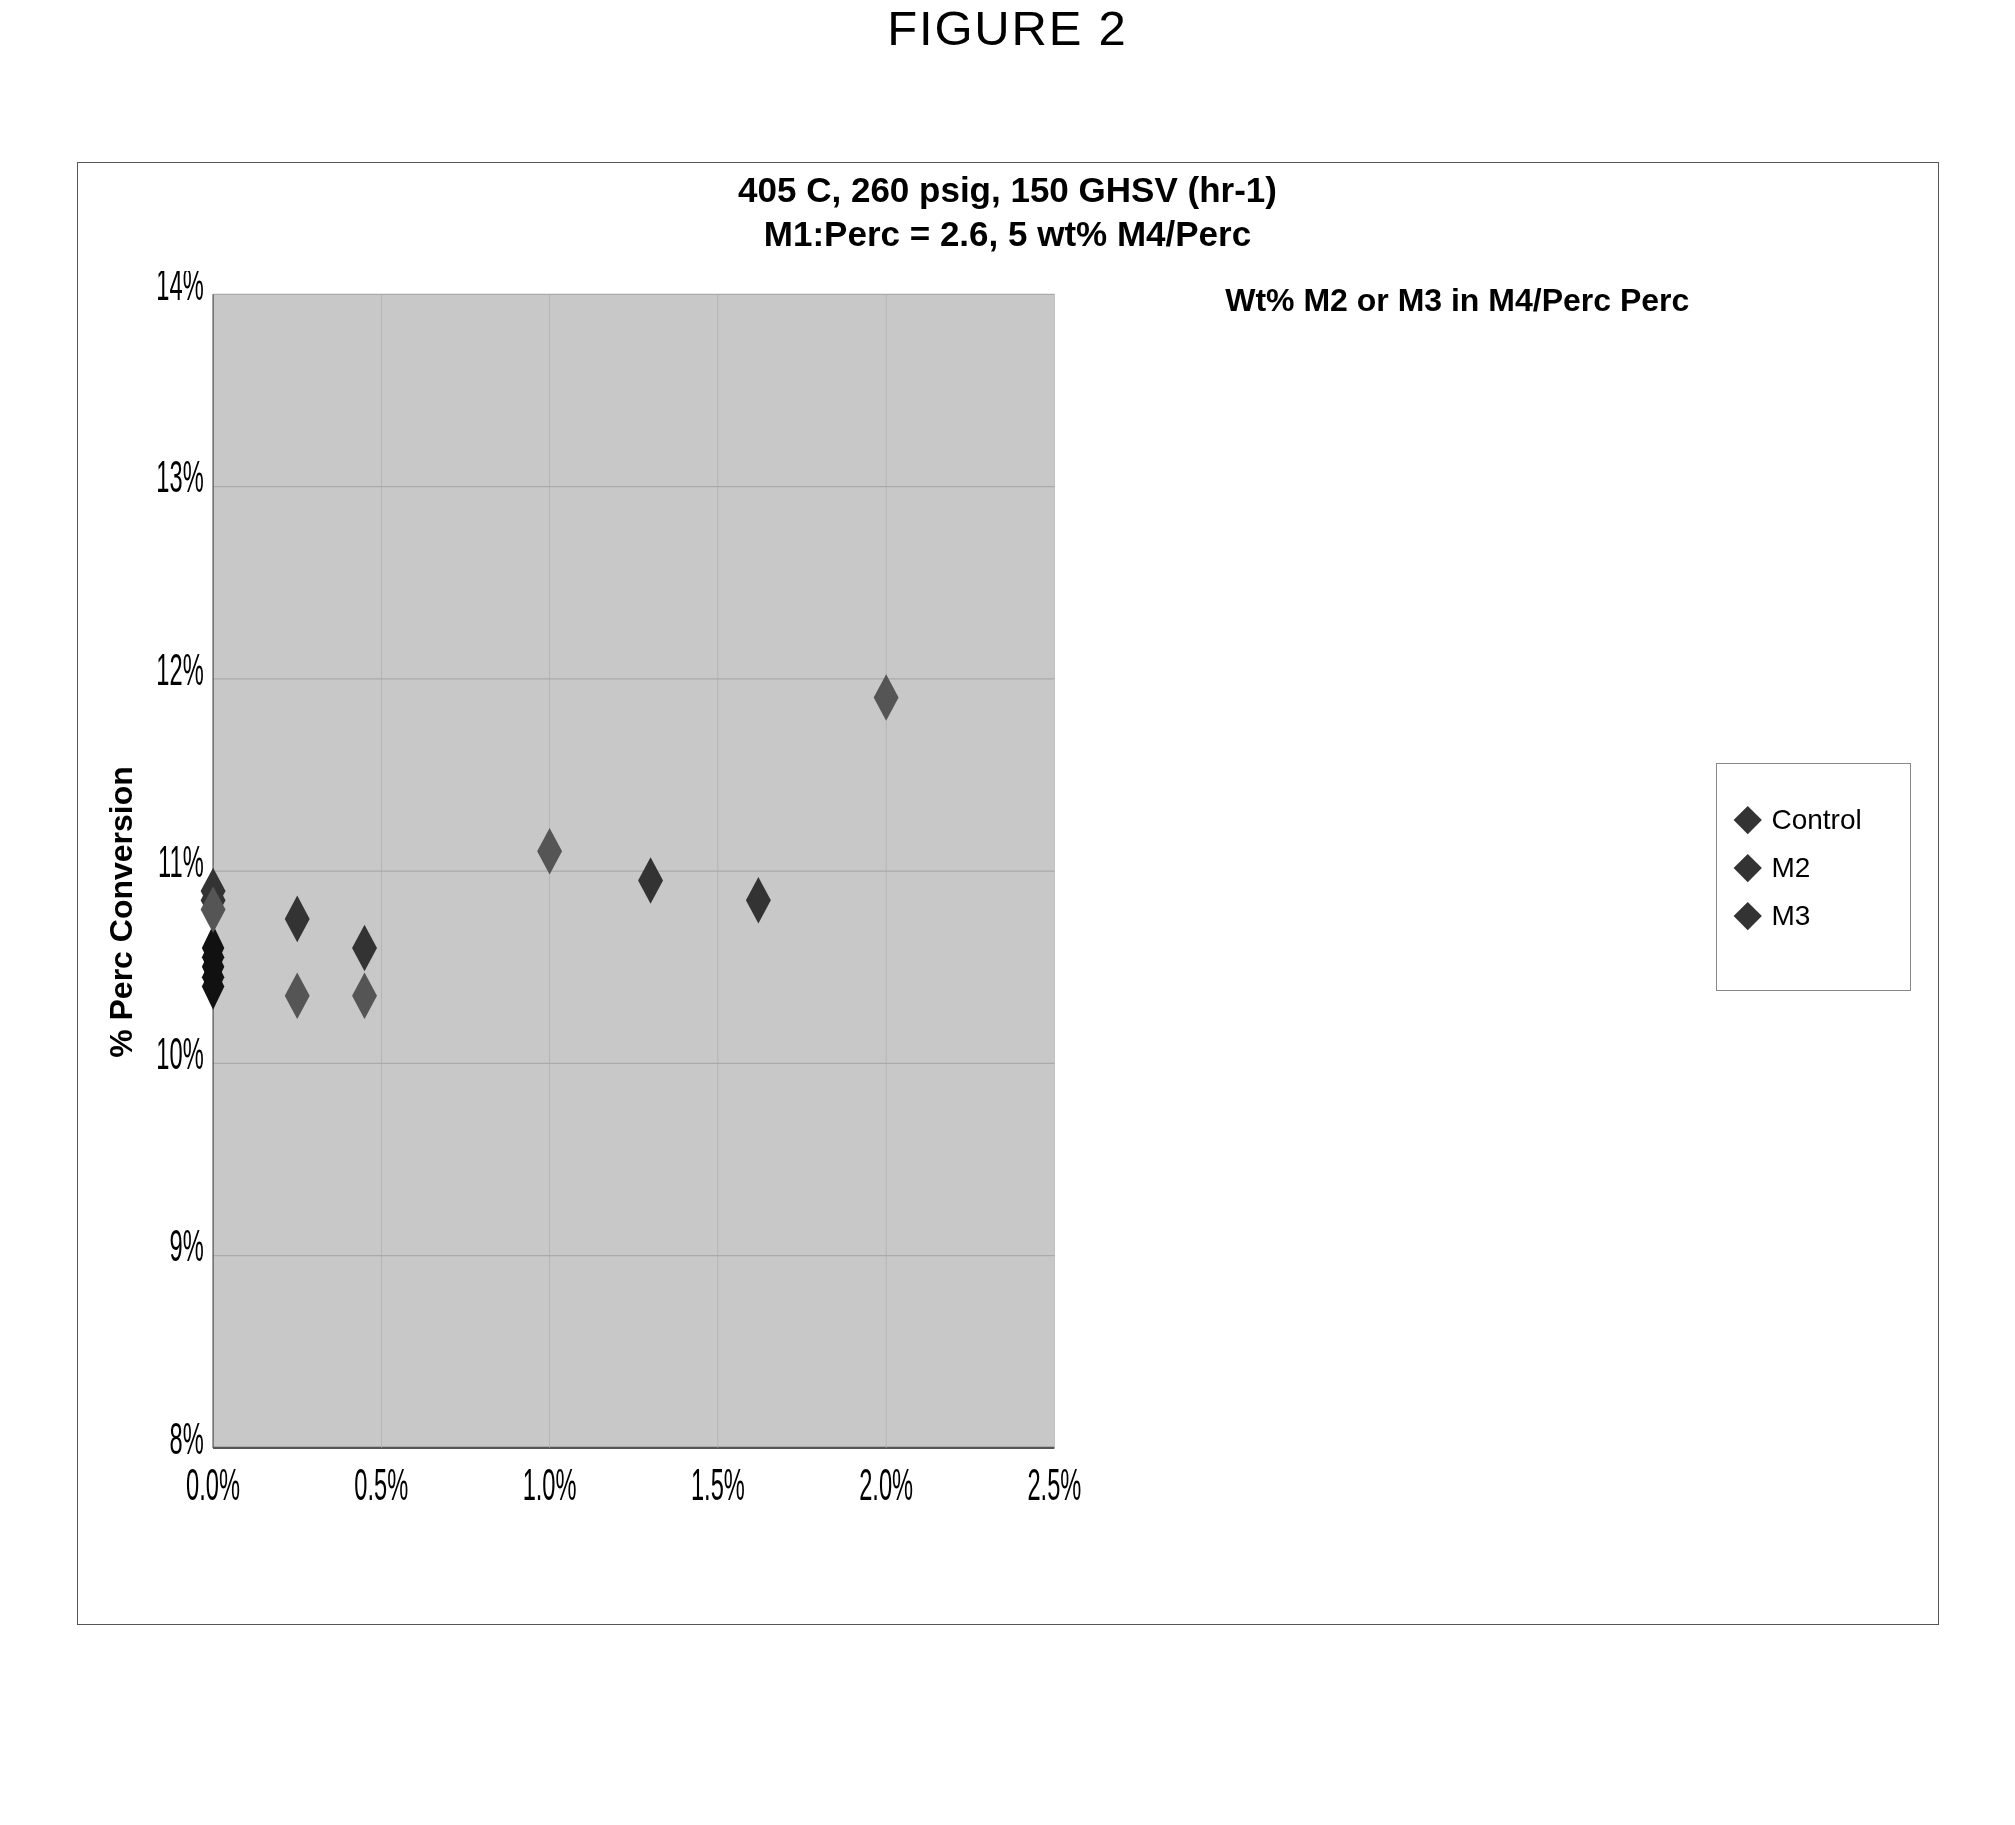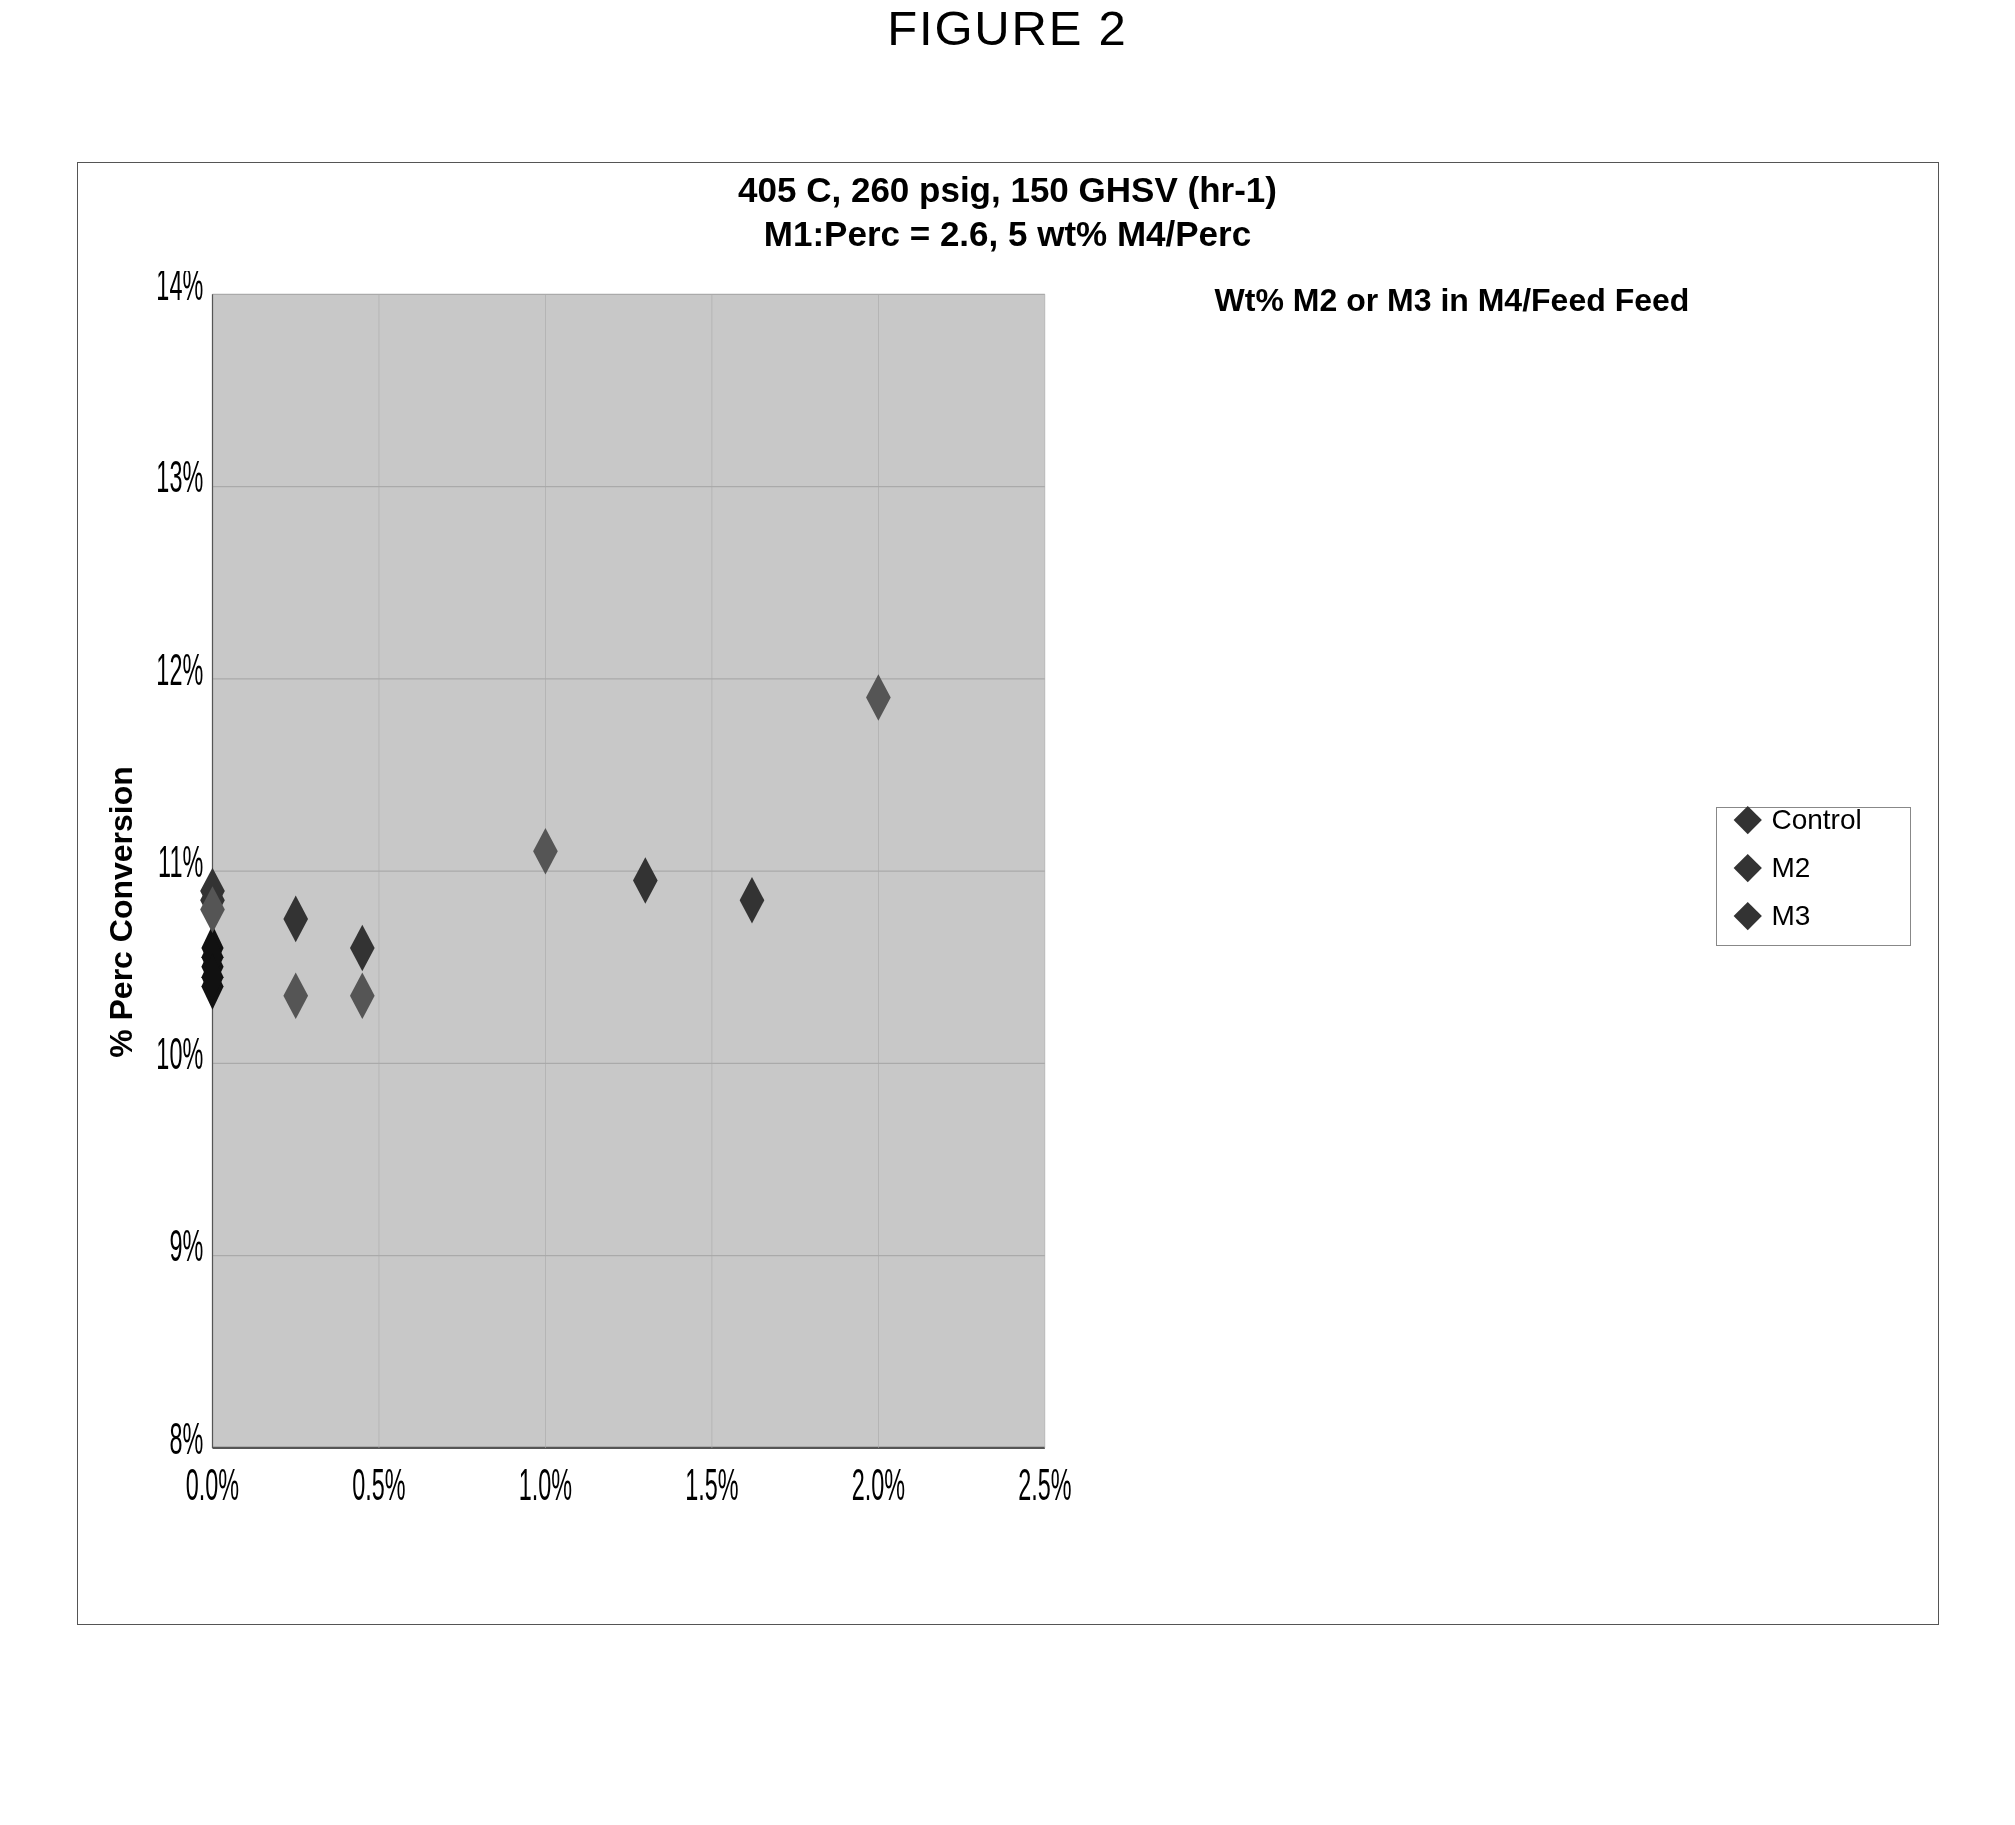--- a/index.html
+++ b/index.html
@@ -88,21 +88,21 @@
       padding-left: 71px;
     }
     .legend {
       width: 195px;
       display: flex;
       flex-direction: column;
       justify-content: center;
       margin-left: 26.6px;
       border: 0.9px solid #888;
       padding: 17.7px 21px;
-      height: 139px;
+      height: 228px;
       align-self: center;
       margin-bottom: 71px;
       background: #ffffff;
     }
     .legend-item {
       display: flex;
       align-items: center;
       margin-bottom: 16px;
       font-size: 28px;
     }
@@ -194,21 +194,21 @@
 
             <polygon points="225,602 245,622 225,642 205,622" fill="#555"></polygon>
 
             <polygon points="333,602 353,622 333,642 313,622" fill="#555"></polygon>
 
             <polygon points="630,478 650,498 630,518 610,498" fill="#555"></polygon>
 
             <polygon points="1170,346 1190,366 1170,386 1150,366" fill="#555"></polygon>
           </svg>
         </div>
-        <div class="x-axis-label">Wt% M2 or M3 in M4/Feed Feed</div>
+        <div class="x-axis-label">Wt% M2 or M3 in M4/Perc Perc</div>
       </div>
 
       <div class="legend">
         <div class="legend-item">
           <div class="legend-diamond"></div>
           <span>Control</span>
         </div>
         <div class="legend-item">
           <div class="legend-diamond"></div>
           <span>M2</span>

